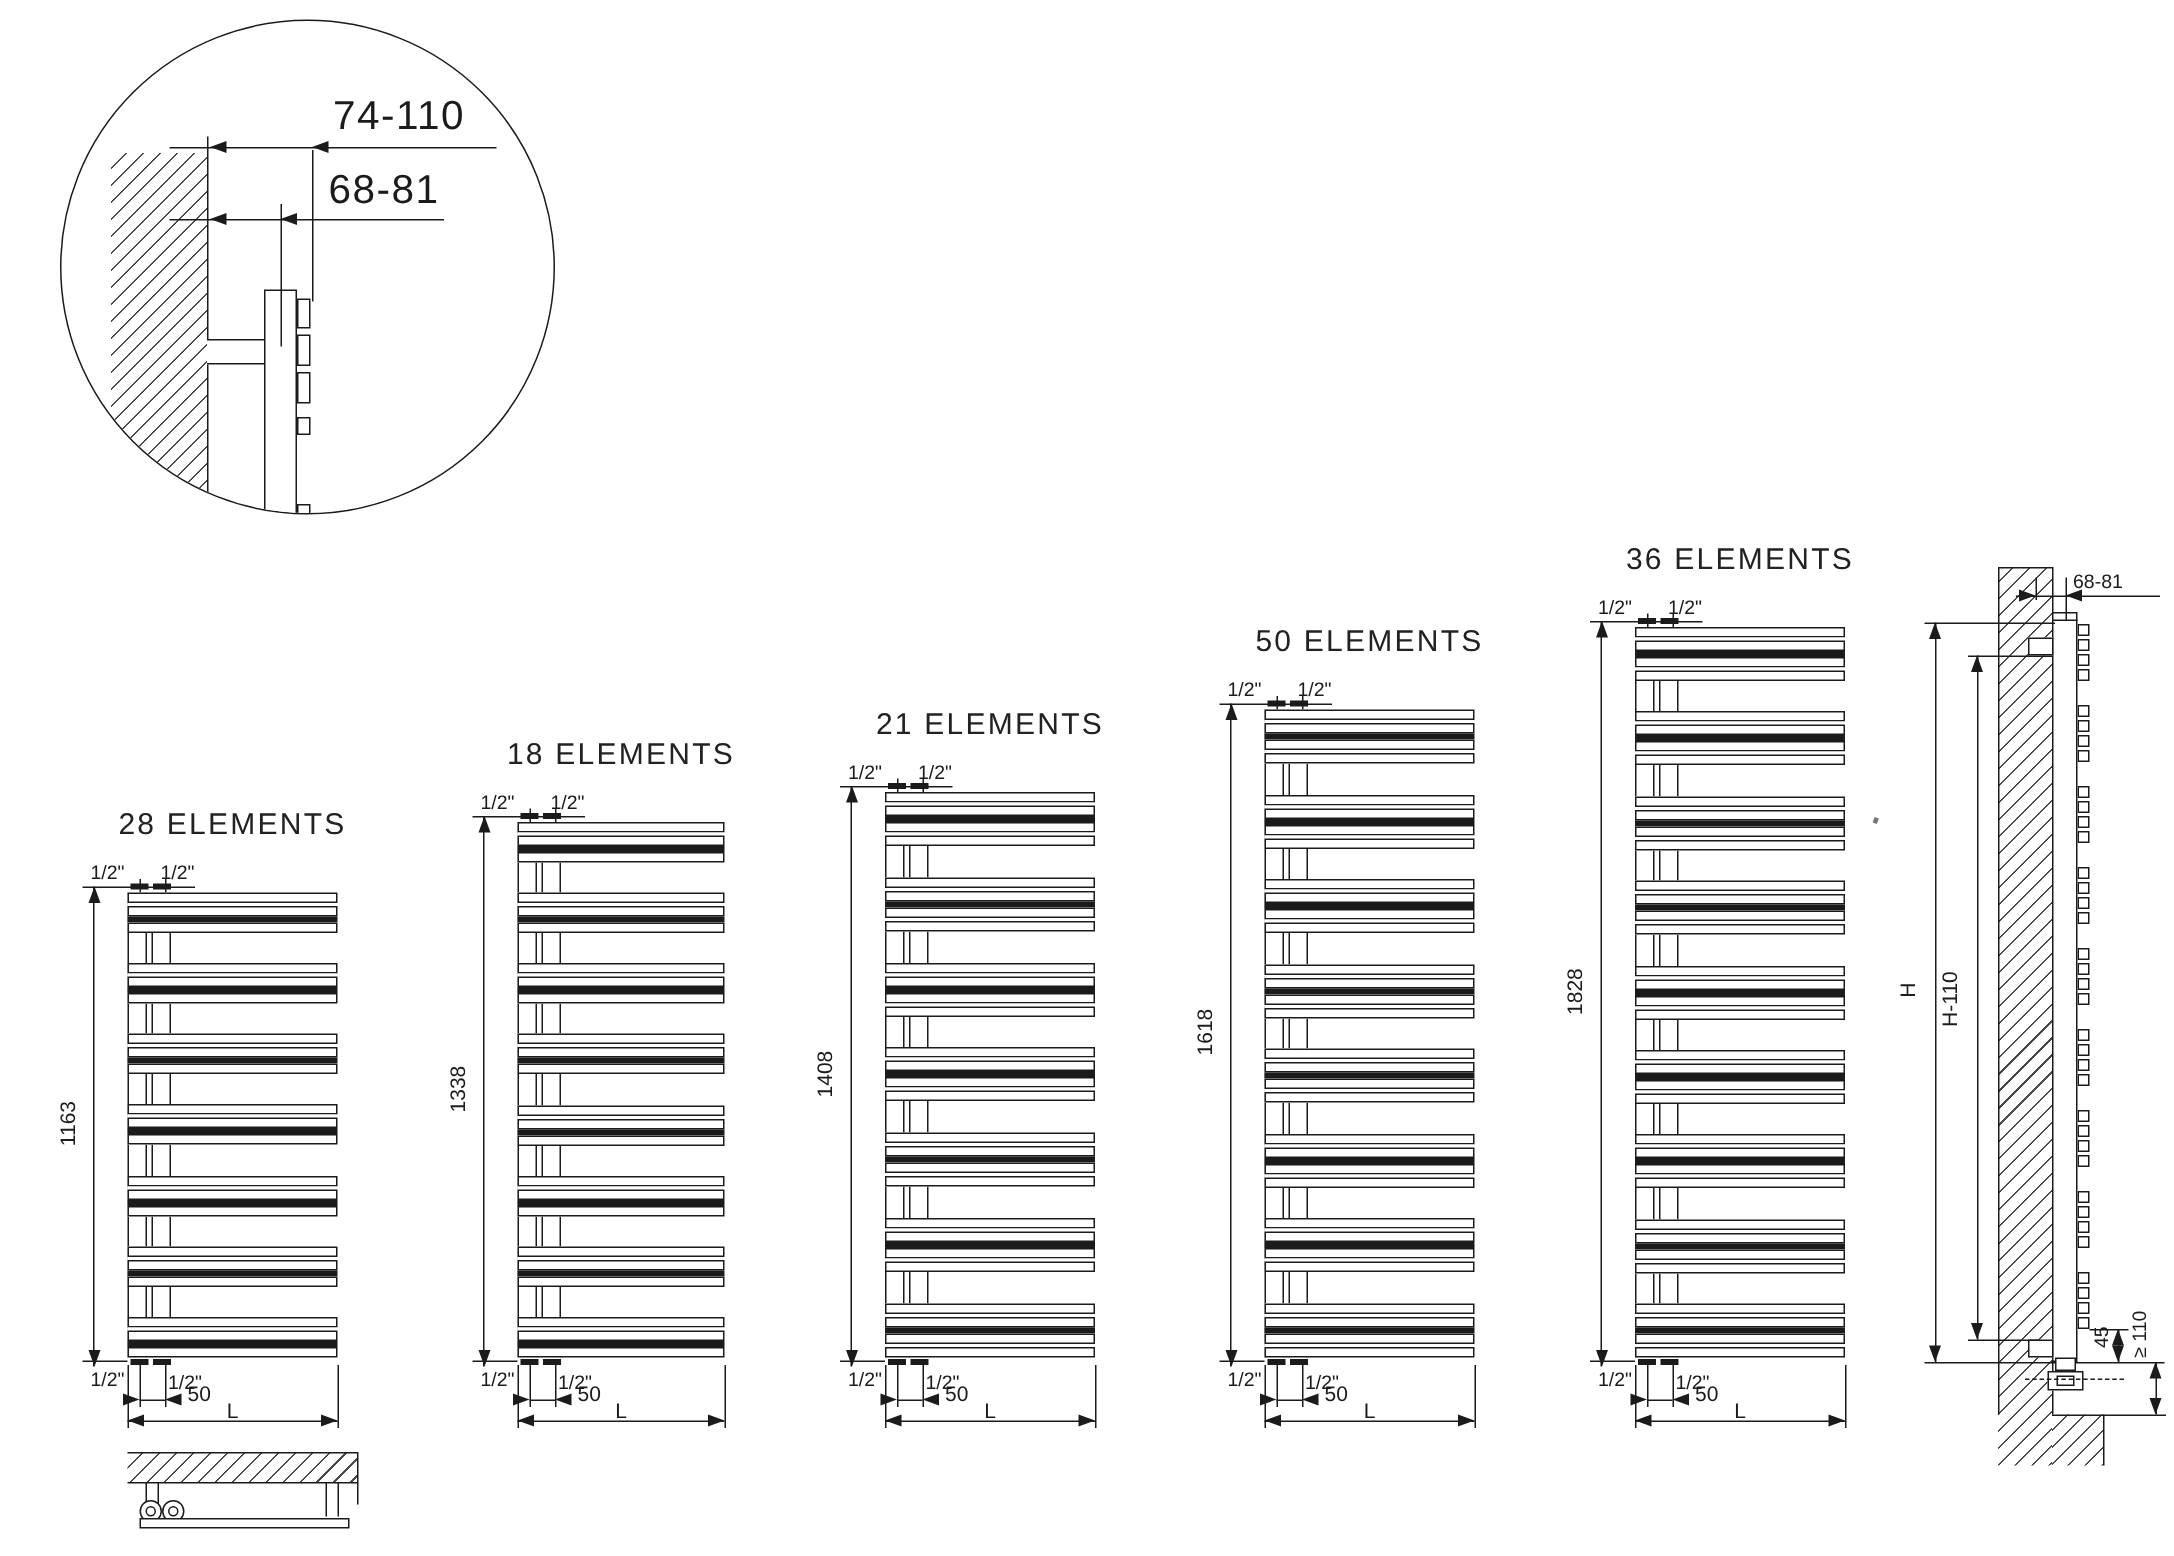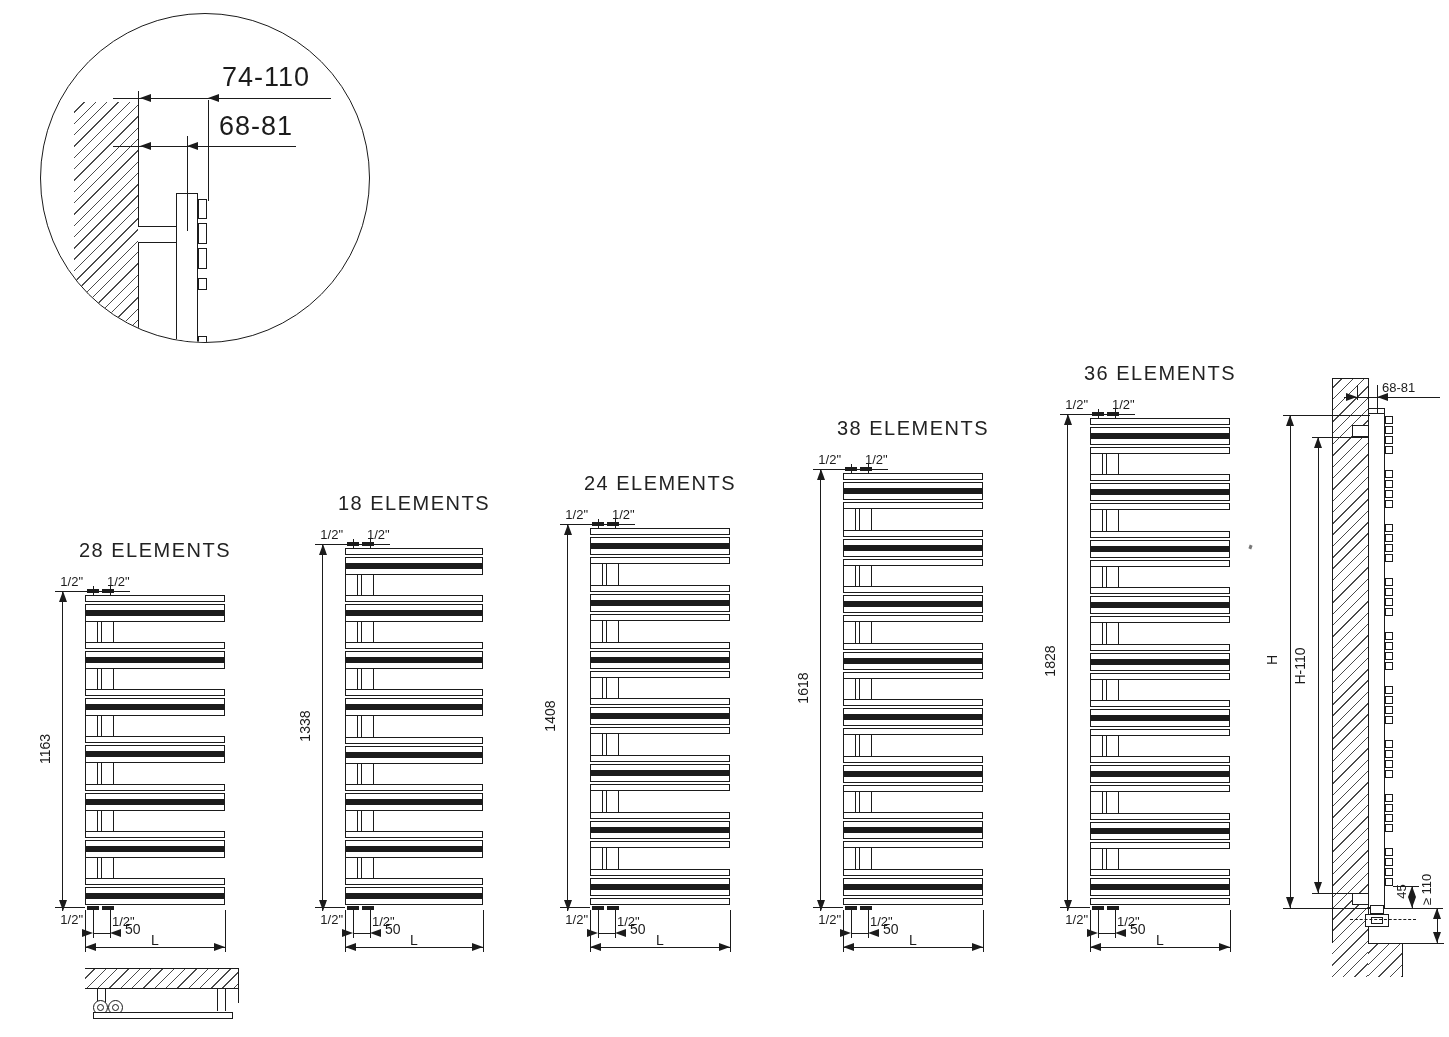--- a/index.html
+++ b/index.html
@@ -216,21 +216,21 @@
       <div style="position: absolute; left: 353px; top: 933px; width: 17px; height: 1px; background: rgb(27, 27, 27);"></div>
       <div class="arr right" style="position: absolute; left: 342px; top: 929px;"></div>
       <div class="arr left" style="position: absolute; left: 370px; top: 929px;"></div>
       <div class="lbl md" style="position: absolute; left: 385px; top: 921px;">50</div>
       <div style="position: absolute; left: 345px; top: 910px; width: 1px; height: 42px; background: rgb(27, 27, 27);"></div>
       <div style="position: absolute; left: 483px; top: 910px; width: 1px; height: 42px; background: rgb(27, 27, 27);"></div>
       <div style="position: absolute; left: 345px; top: 947px; width: 138px; height: 1px; background: rgb(27, 27, 27);"></div>
       <div class="arr left" style="position: absolute; left: 345px; top: 943px;"></div>
       <div class="arr right" style="position: absolute; left: 472px; top: 943px;"></div>
       <div class="lbl md" style="position: absolute; left: 394px; top: 932px; width: 40px; text-align: center;">L</div>
-      <div class="ttl" style="position: absolute; left: 550px; top: 472px; width: 220px; text-align: center;">24 ELEMENTS</div>
+      <div class="ttl" style="position: absolute; left: 550px; top: 472px; width: 220px; text-align: center;">21 ELEMENTS</div>
       <div class="lbl" style="position: absolute; left: 550px; top: 508px; width: 38px; text-align: right;">1/2"</div>
       <div class="lbl" style="position: absolute; left: 612px; top: 508px;">1/2"</div>
       <div style="position: absolute; left: 560px; top: 524px; width: 75px; height: 1px; background: rgb(27, 27, 27);"></div>
       <div style="position: absolute; left: 598px; top: 519px; width: 1px; height: 10px; background: rgb(27, 27, 27);"></div>
       <div style="position: absolute; left: 615px; top: 519px; width: 1px; height: 10px; background: rgb(27, 27, 27);"></div>
       <div style="position: absolute; left: 592px; top: 522px; width: 12px; height: 4px; background: rgb(27, 27, 27);"></div>
       <div style="position: absolute; left: 607px; top: 522px; width: 12px; height: 4px; background: rgb(27, 27, 27);"></div>
       <div style="position: absolute; left: 590px; top: 528px; width: 140px; height: 377px; display: flex; flex-direction: column; justify-content: space-between;">
         <div style="position: absolute; left: 0px; top: 0px; width: 1px; height: 377px; background: rgb(27, 27, 27);"></div>
         <div style="position: absolute; left: 12px; top: 0px; width: 1px; height: 377px; background: rgb(27, 27, 27);"></div>
@@ -314,21 +314,21 @@
       <div style="position: absolute; left: 598px; top: 933px; width: 17px; height: 1px; background: rgb(27, 27, 27);"></div>
       <div class="arr right" style="position: absolute; left: 587px; top: 929px;"></div>
       <div class="arr left" style="position: absolute; left: 615px; top: 929px;"></div>
       <div class="lbl md" style="position: absolute; left: 630px; top: 921px;">50</div>
       <div style="position: absolute; left: 590px; top: 910px; width: 1px; height: 42px; background: rgb(27, 27, 27);"></div>
       <div style="position: absolute; left: 730px; top: 910px; width: 1px; height: 42px; background: rgb(27, 27, 27);"></div>
       <div style="position: absolute; left: 590px; top: 947px; width: 140px; height: 1px; background: rgb(27, 27, 27);"></div>
       <div class="arr left" style="position: absolute; left: 590px; top: 943px;"></div>
       <div class="arr right" style="position: absolute; left: 719px; top: 943px;"></div>
       <div class="lbl md" style="position: absolute; left: 640px; top: 932px; width: 40px; text-align: center;">L</div>
-      <div class="ttl" style="position: absolute; left: 803px; top: 417px; width: 220px; text-align: center;">38 ELEMENTS</div>
+      <div class="ttl" style="position: absolute; left: 803px; top: 417px; width: 220px; text-align: center;">50 ELEMENTS</div>
       <div class="lbl" style="position: absolute; left: 803px; top: 453px; width: 38px; text-align: right;">1/2"</div>
       <div class="lbl" style="position: absolute; left: 865px; top: 453px;">1/2"</div>
       <div style="position: absolute; left: 813px; top: 469px; width: 75px; height: 1px; background: rgb(27, 27, 27);"></div>
       <div style="position: absolute; left: 851px; top: 464px; width: 1px; height: 10px; background: rgb(27, 27, 27);"></div>
       <div style="position: absolute; left: 868px; top: 464px; width: 1px; height: 10px; background: rgb(27, 27, 27);"></div>
       <div style="position: absolute; left: 845px; top: 467px; width: 12px; height: 4px; background: rgb(27, 27, 27);"></div>
       <div style="position: absolute; left: 860px; top: 467px; width: 12px; height: 4px; background: rgb(27, 27, 27);"></div>
       <div style="position: absolute; left: 843px; top: 473px; width: 140px; height: 432px; display: flex; flex-direction: column; justify-content: space-between;">
         <div style="position: absolute; left: 0px; top: 0px; width: 1px; height: 432px; background: rgb(27, 27, 27);"></div>
         <div style="position: absolute; left: 12px; top: 0px; width: 1px; height: 432px; background: rgb(27, 27, 27);"></div>

